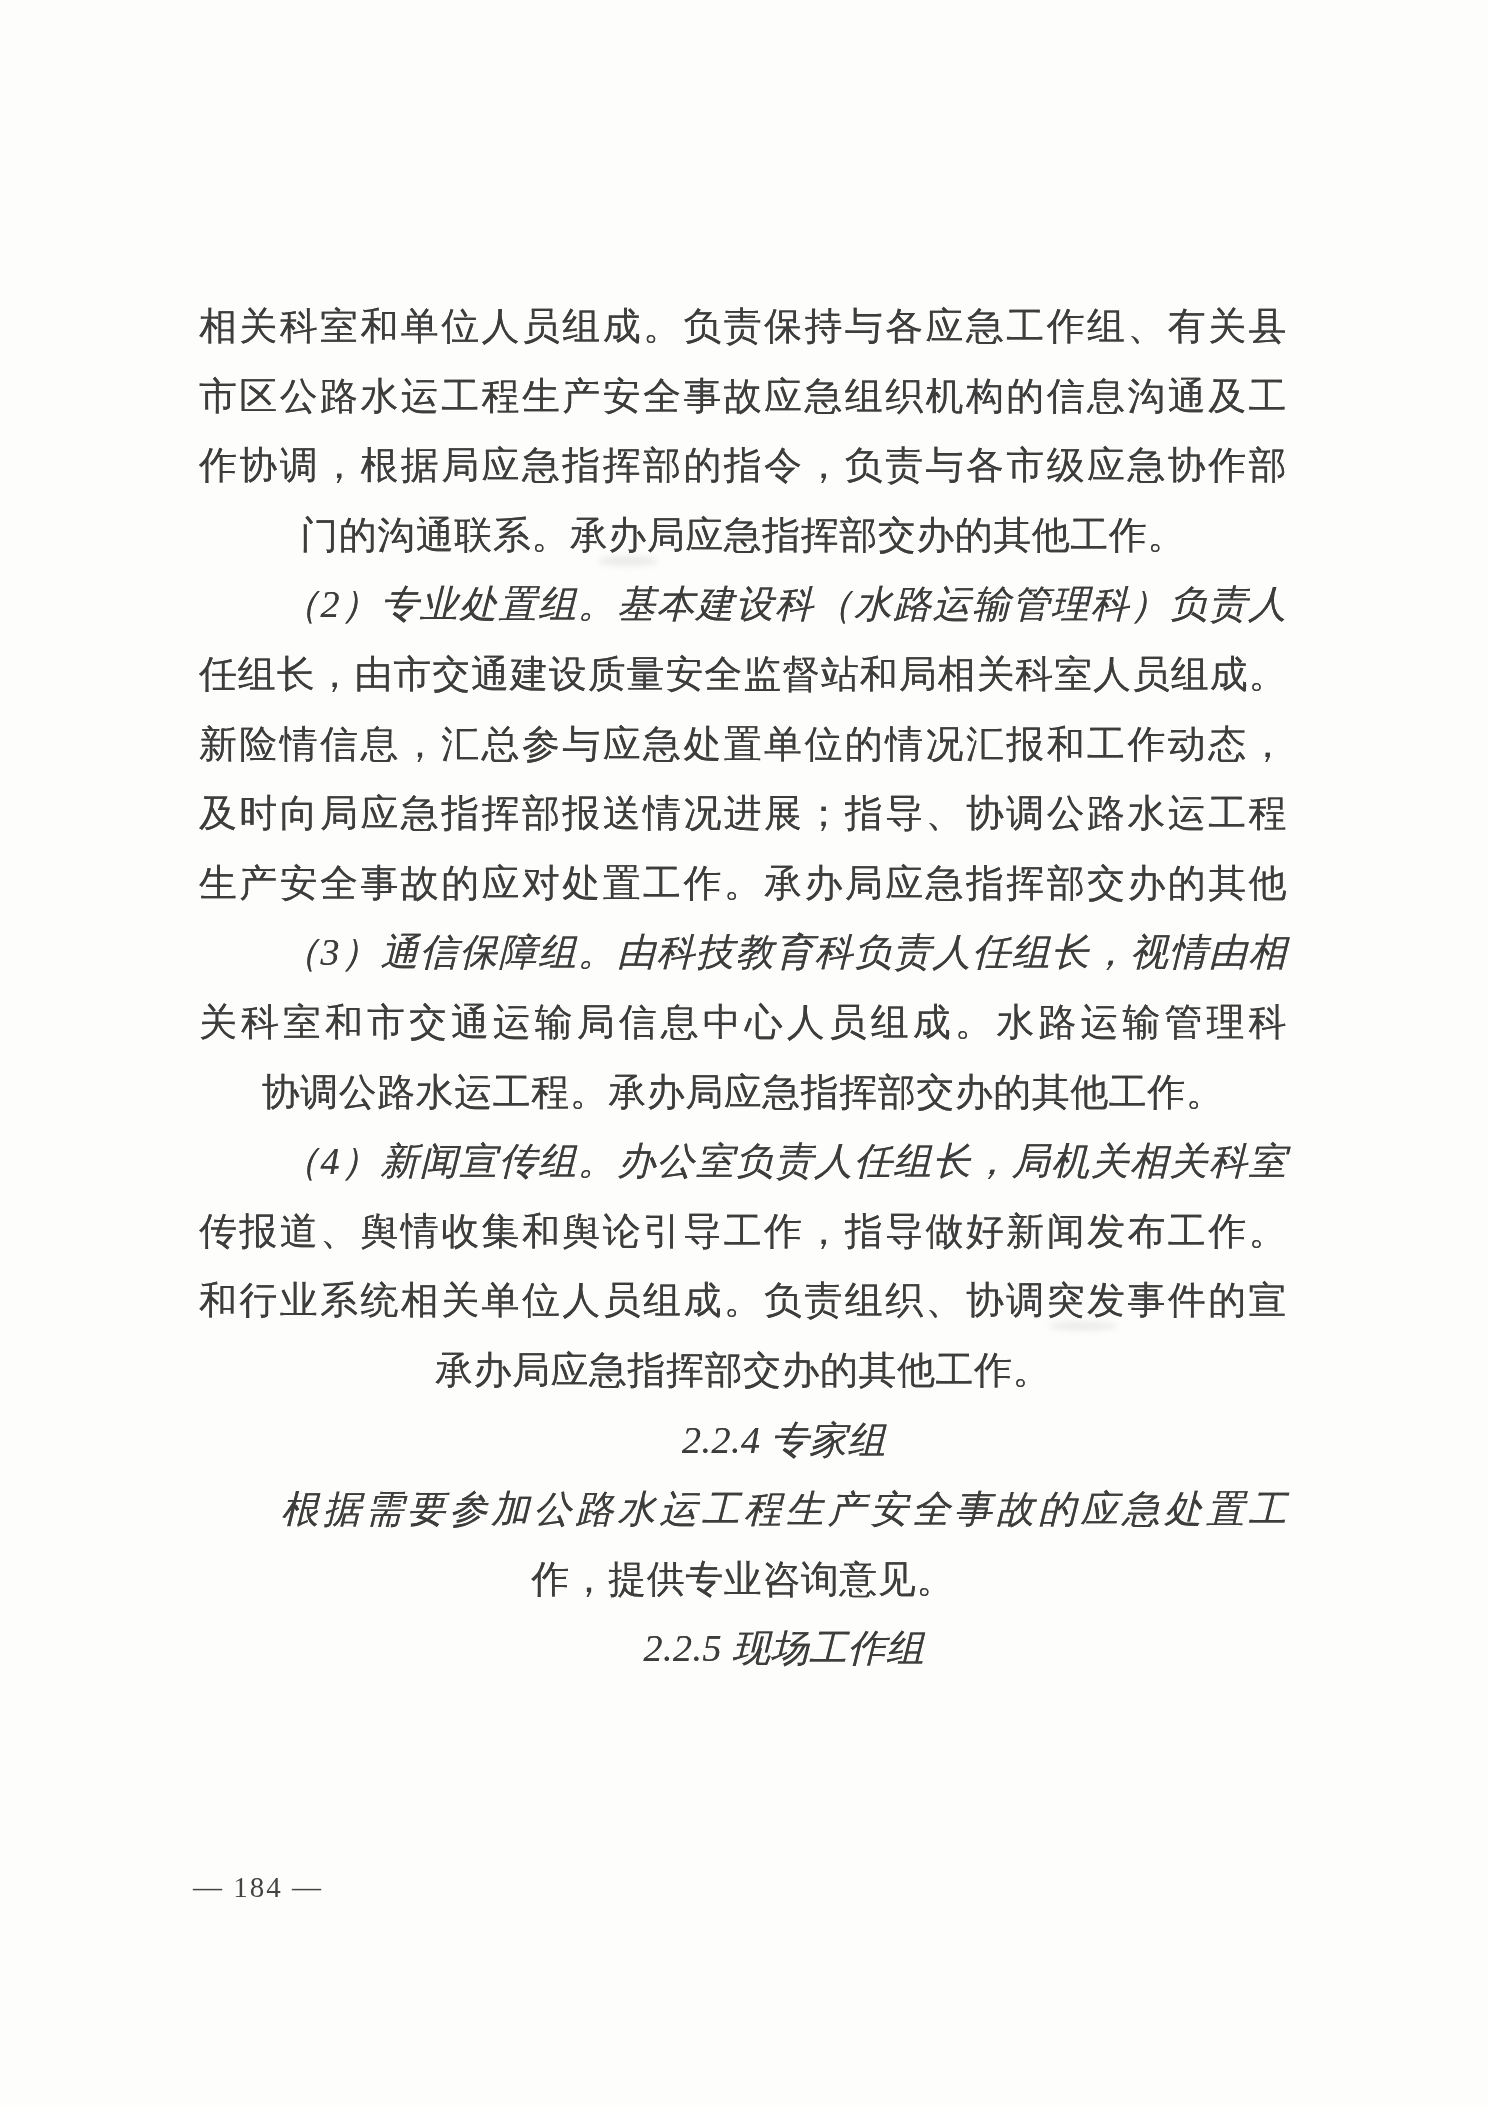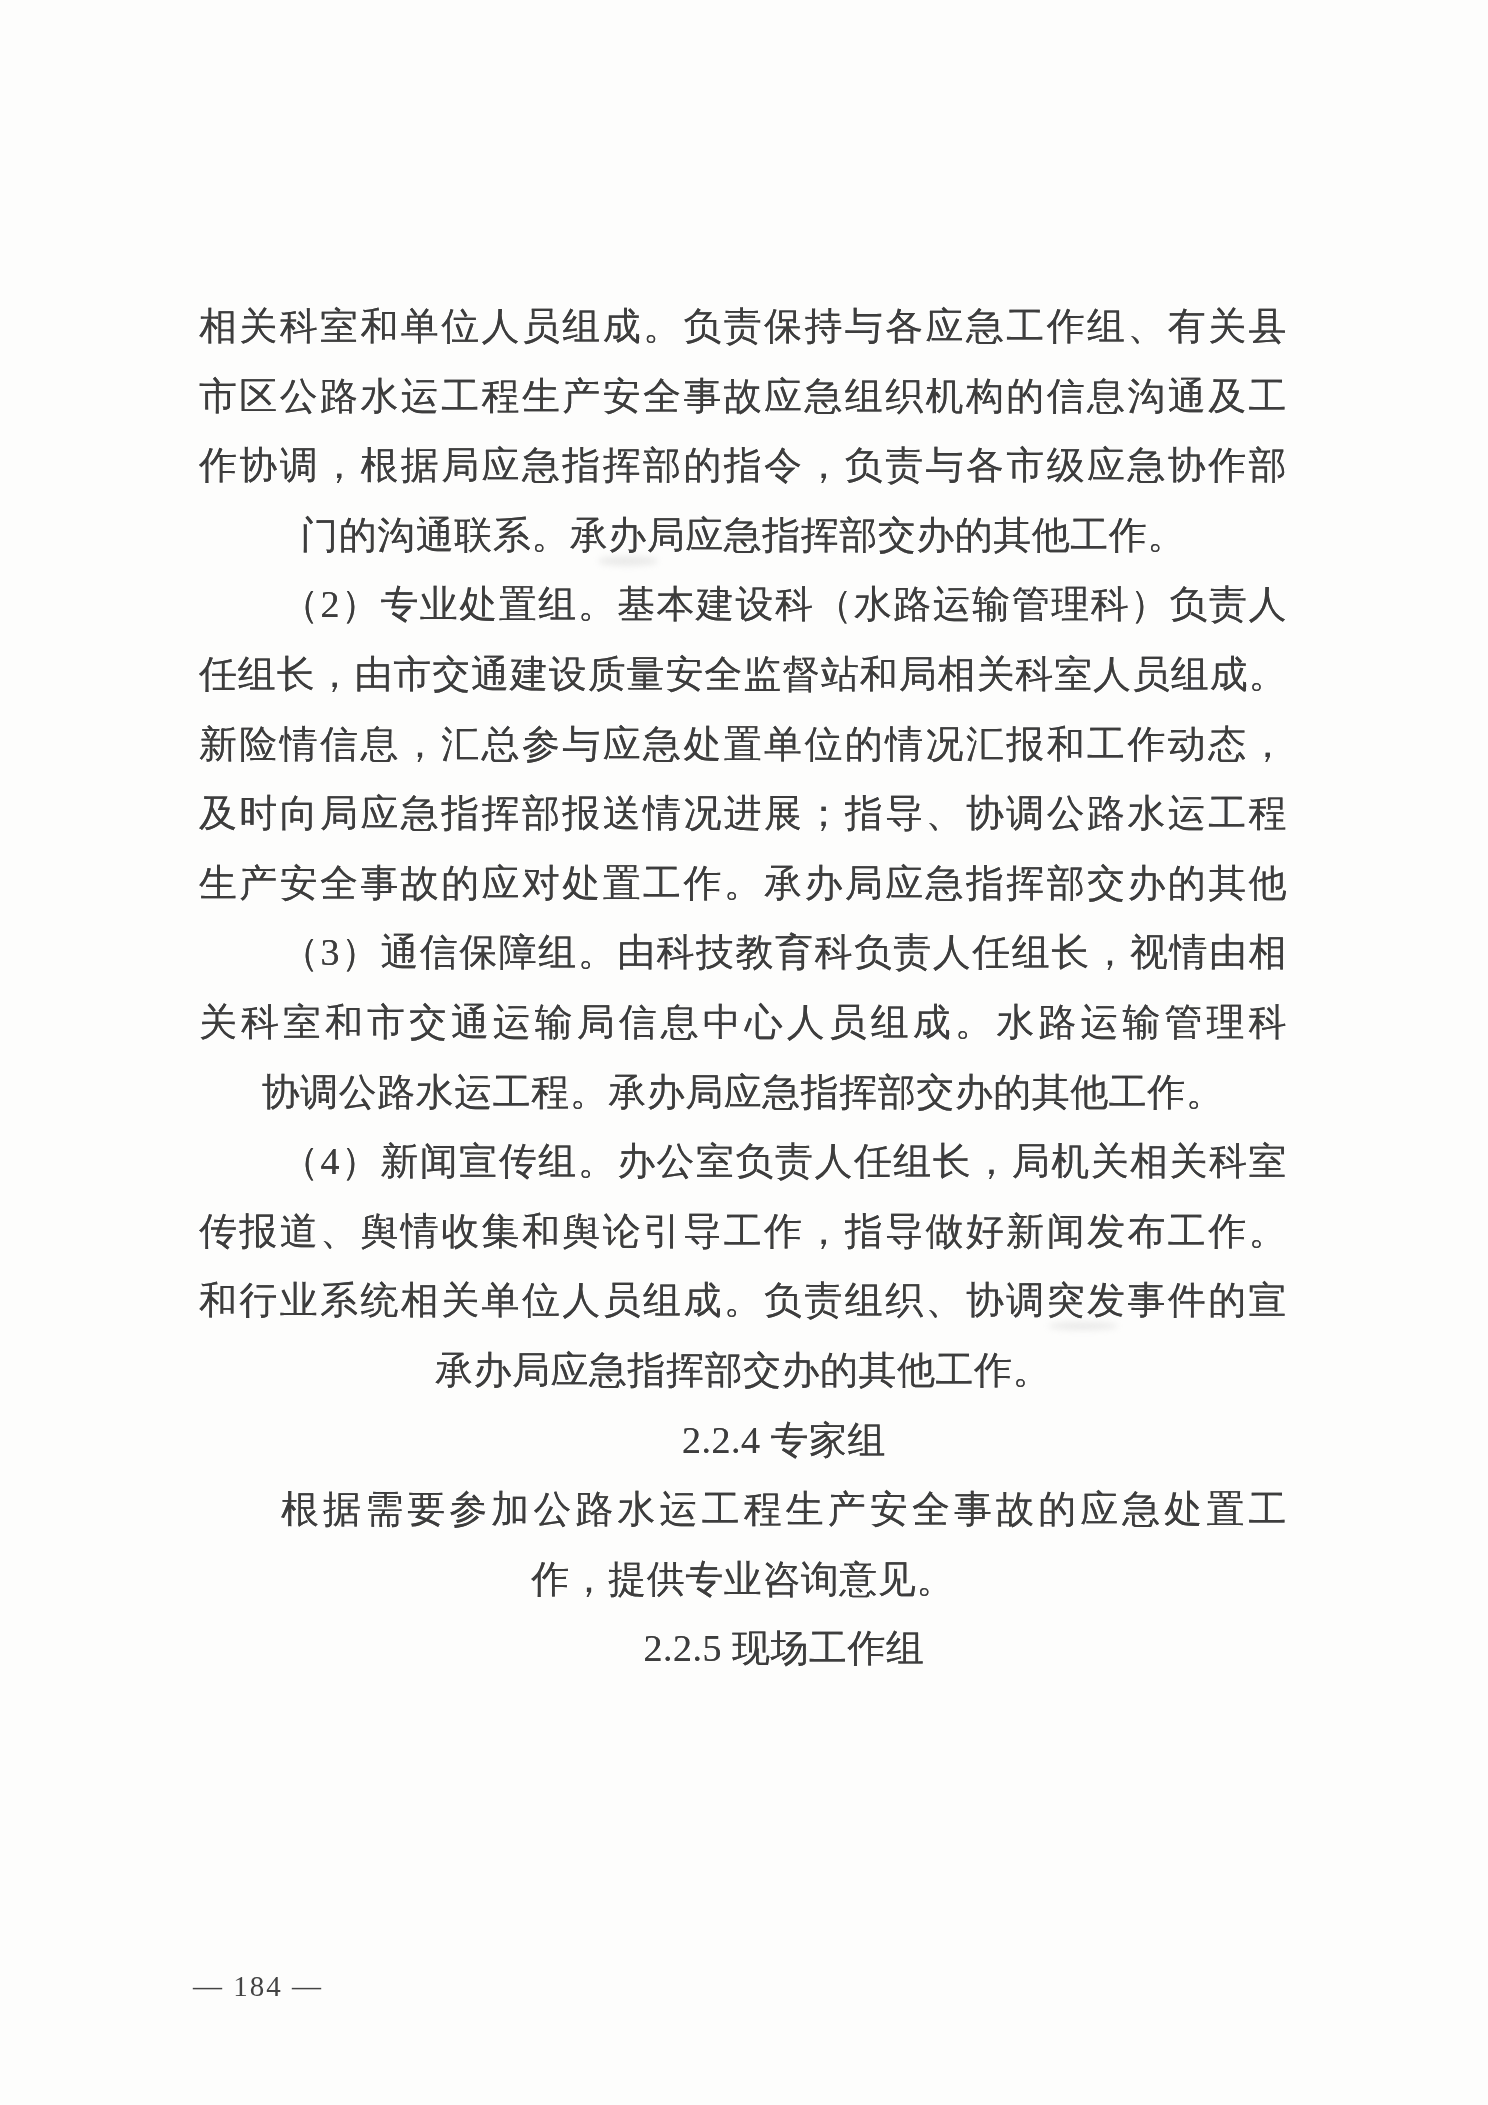--- a/index.html
+++ b/index.html
@@ -33,25 +33,26 @@
     
     text-shadow: 0 0 0.4px #5a5a5a;
   }
   .j {
     text-align: justify;
     text-align-last: justify;
     text-justify: distribute;
   }
   .ind {
     text-indent: 82px;
+    font-style: italic;
   }
   .footer {
     position: absolute;
     left: 193px;
-    top: 1970px;
+    top: 1871px;
     font-size: 29px;
     letter-spacing: 2px;
     color: #444;
   }
   
   .smudge {
     position: absolute;
     background: #b9b9b9;
     opacity: 0.28;
     border-radius: 50%;

